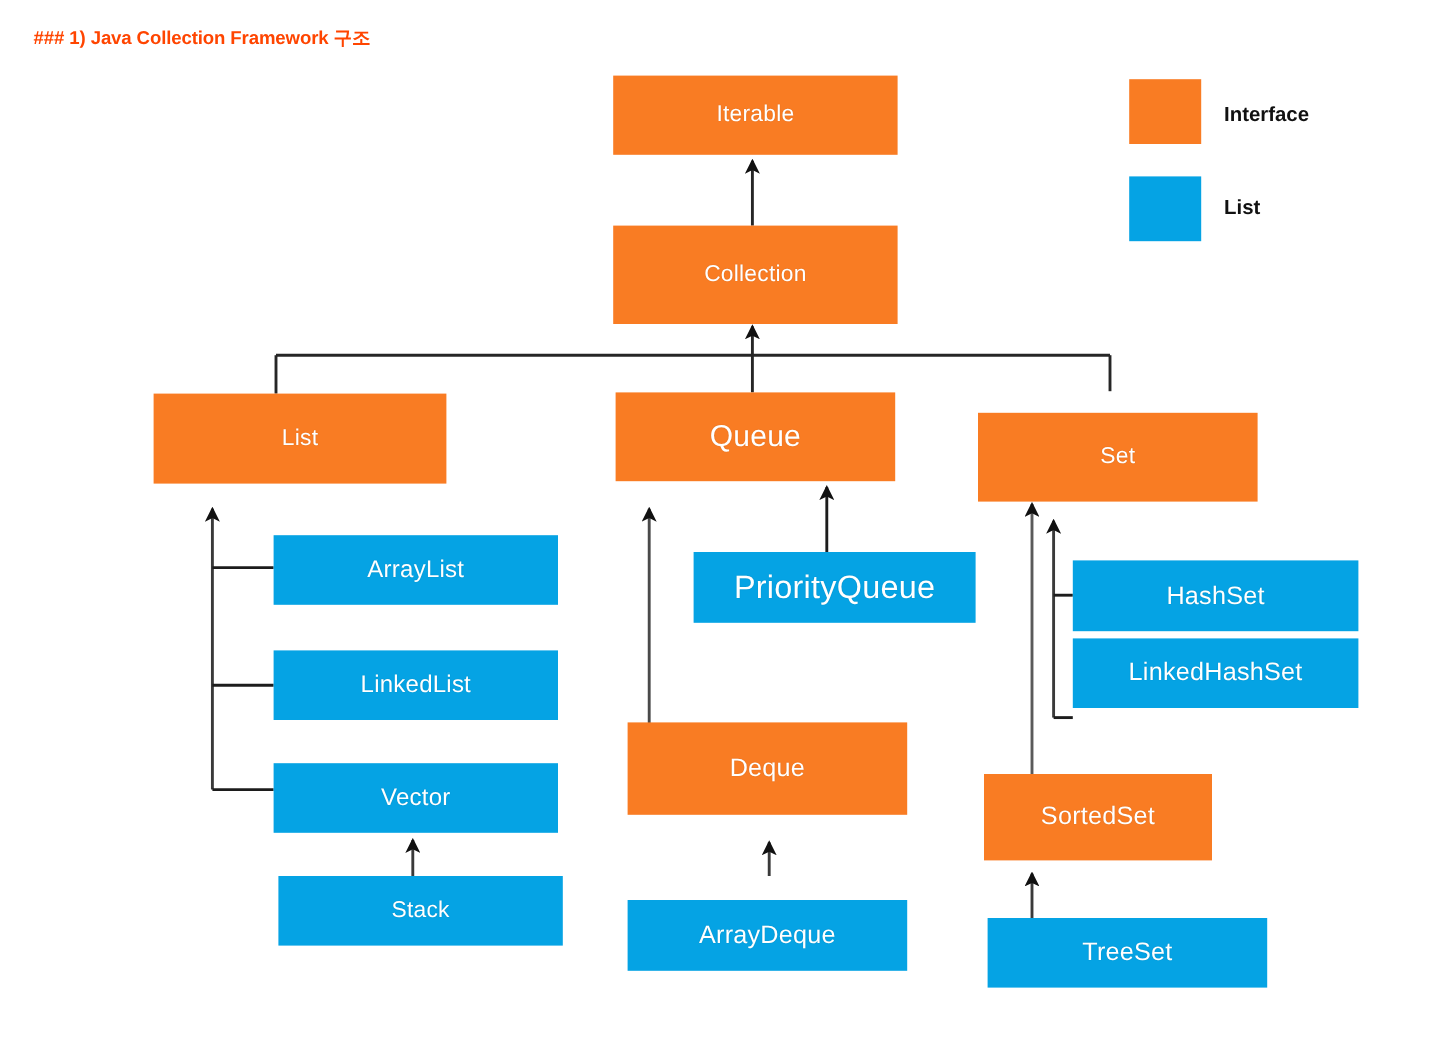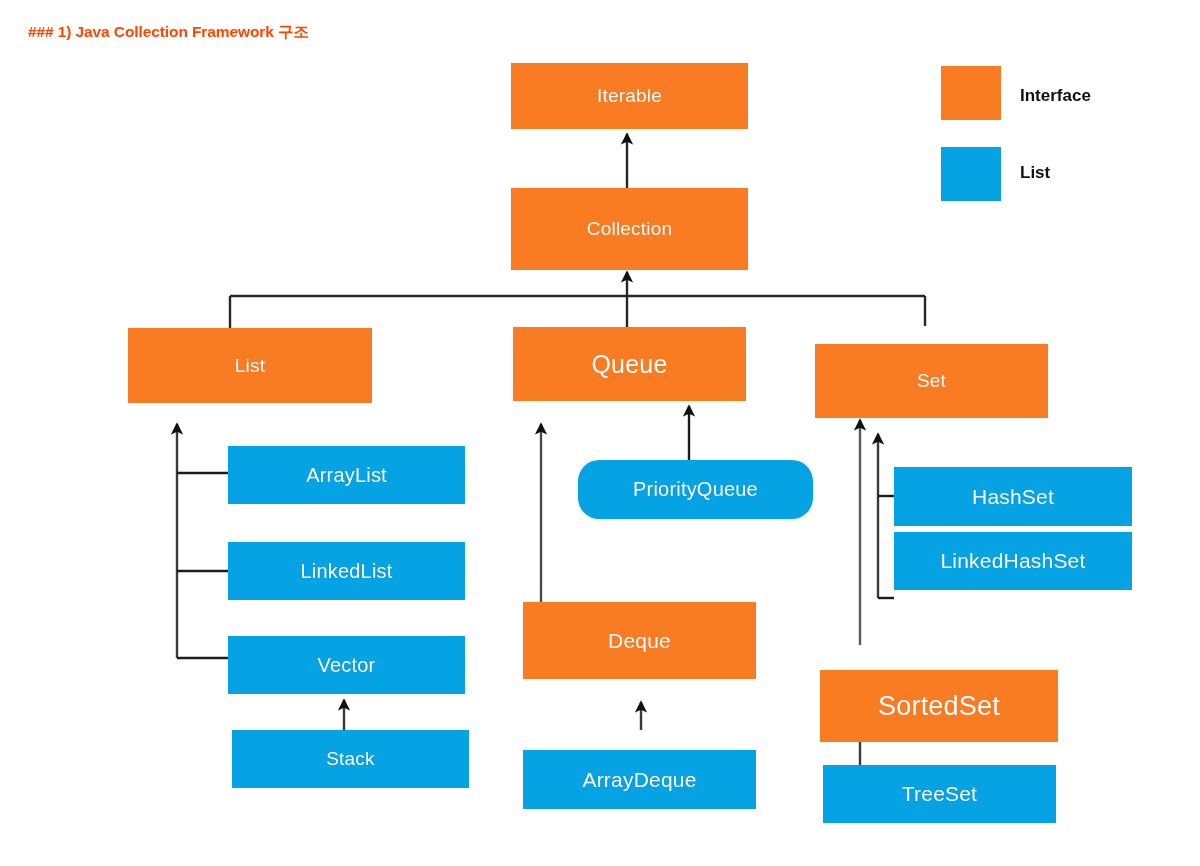--- a/index.html
+++ b/index.html
@@ -89,26 +89,26 @@
   <div id="nodes">
       <div class="node iface" style="left: 511px; top: 63px; width: 237px; height: 66px; font-size: 19px;">Iterable</div>
       <div class="node iface" style="left: 511px; top: 188px; width: 237px; height: 82px; font-size: 19px;">Collection</div>
       <div class="node iface" style="left: 128px; top: 328px; width: 244px; height: 75px; font-size: 19px;">List</div>
       <div class="node iface" style="left: 513px; top: 327px; width: 233px; height: 74px; font-size: 25px;">Queue</div>
       <div class="node iface" style="left: 815px; top: 326px; width: 233px; height: 74px; font-size: 19px; margin-top: 18px;">Set</div>
       <div class="node klass" style="left: 228px; top: 446px; width: 237px; height: 58px; font-size: 20px;">ArrayList</div>
       <div class="node klass" style="left: 228px; top: 542px; width: 237px; height: 58px; font-size: 20px;">LinkedList</div>
       <div class="node klass" style="left: 228px; top: 636px; width: 237px; height: 58px; font-size: 20px;">Vector</div>
       <div class="node klass" style="left: 232px; top: 730px; width: 237px; height: 58px; font-size: 19px;">Stack</div>
-      <div class="node klass" style="left: 578px; top: 460px; width: 235px; height: 59px; font-size: 20px; border-radius: 21px;">PriorityQueue</div>
+      <div class="node klass" style="left: 578px; top: 460px; width: 235px; height: 59px; font-size: 27px;">PriorityQueue</div>
       <div class="node iface" style="left: 523px; top: 602px; width: 233px; height: 77px; font-size: 21px;">Deque</div>
       <div class="node klass" style="left: 523px; top: 730px; width: 233px; height: 59px; font-size: 21px; margin-top: 20px;">ArrayDeque</div>
       <div class="node klass" style="left: 894px; top: 467px; width: 238px; height: 59px; font-size: 21px;">HashSet</div>
       <div class="node klass" style="left: 894px; top: 532px; width: 238px; height: 58px; font-size: 21px;">LinkedHashSet</div>
-      <div class="node iface" style="left: 820px; top: 670px; width: 238px; height: 72px; font-size: 27px;">SortedSet</div>
+      <div class="node iface" style="left: 820px; top: 645px; width: 190px; height: 72px; font-size: 21px;">SortedSet</div>
       <div class="node klass" style="left: 823px; top: 765px; width: 233px; height: 58px; font-size: 21px;">TreeSet</div>
     </div>
 
   <div class="legend-swatch iface" style="left:941px;top:66px;width:60px;height:54px;"></div>
   <div class="legend-label" style="left:1020px;top:86px;">Interface</div>
 
   <div class="legend-swatch klass" style="left:941px;top:147px;width:60px;height:54px;"></div>
   <div class="legend-label" style="left:1020px;top:163px;">List</div>
 
 </div>

